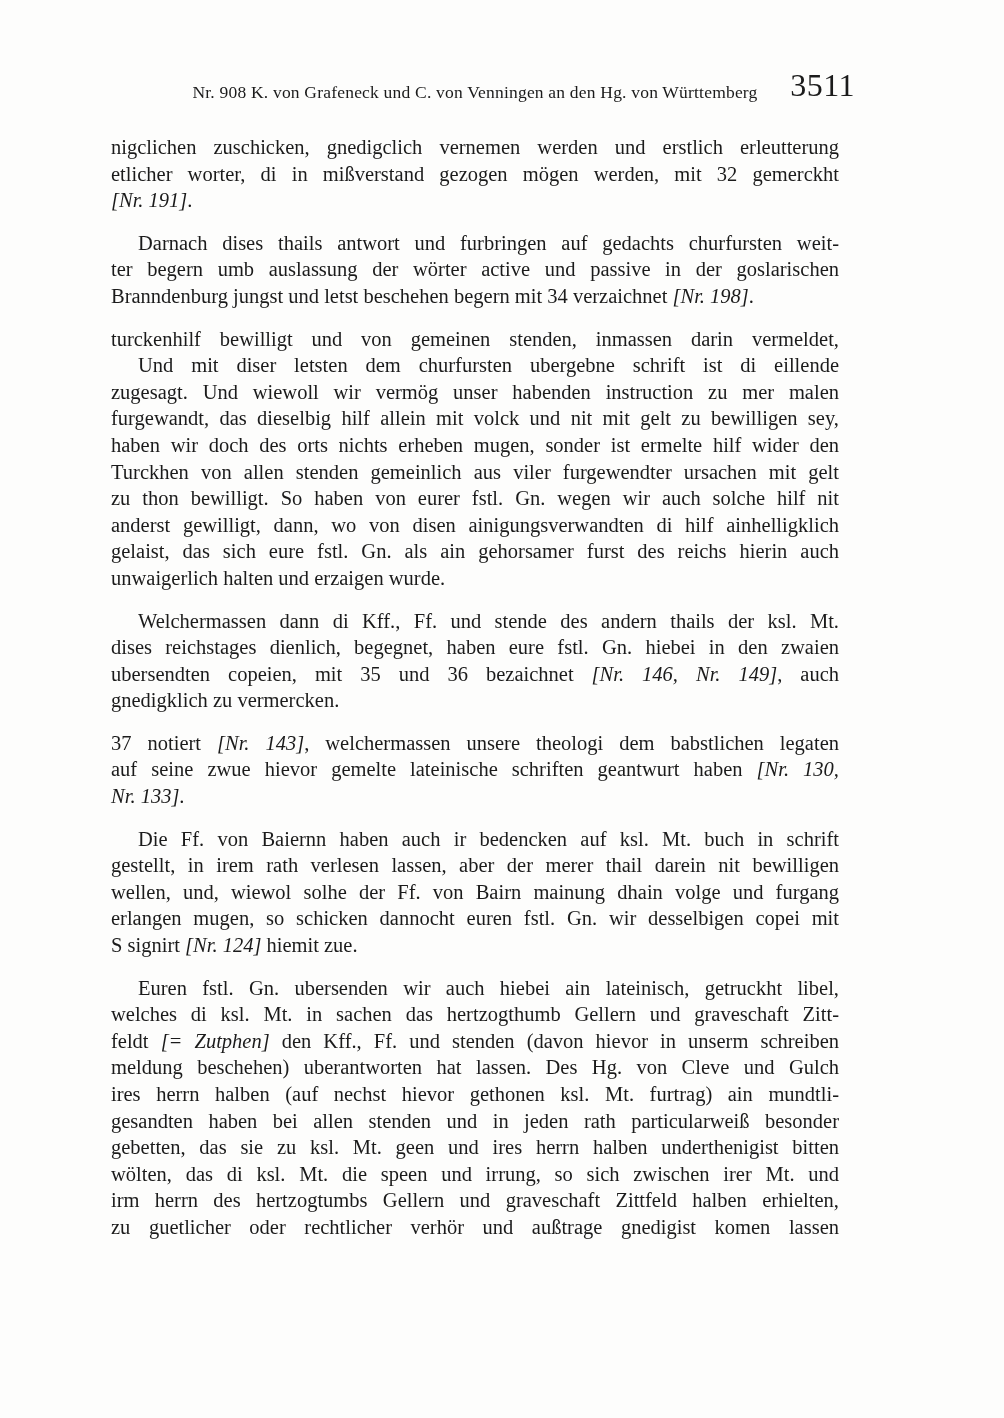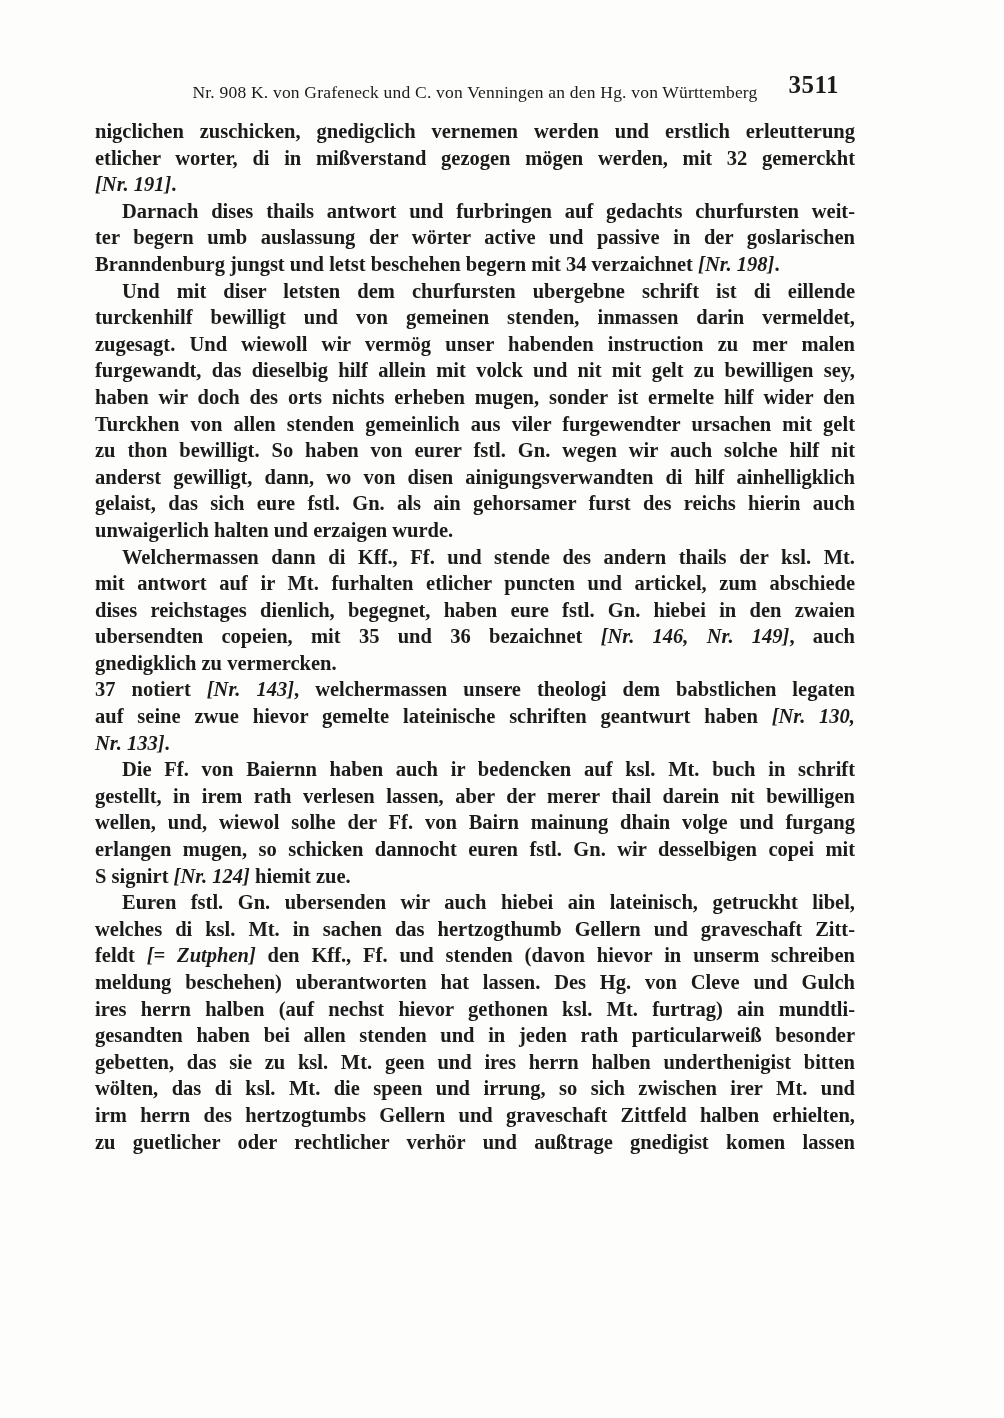--- a/index.html
+++ b/index.html
@@ -22,33 +22,32 @@
     left: 95px; top: 80px;
     width: 760px;
     text-align: center;
     font-size: 17.5px;
     line-height: 24px;
     white-space: nowrap;
   }
   .running-head { letter-spacing: 0.2px; }
   .page-number {
     position: absolute;
-    right: 16px; top: -7px;
-    font-size: 25px;
+    right: 0; top: -7px;
+    font-size: 32px;
     letter-spacing: 0.5px;
-    font-weight: bold;
   }
   .body-text {
     position: absolute;
     left: 95px; top: 118px;
     width: 760px;
     font-size: 20.5px;
     line-height: 26.6px;
   }
-  .paragraph { margin: 0; font-weight: bold; }
+  .paragraph { margin: 16px; }
   .line {
     text-align: justify;
     text-align-last: justify;
     -moz-text-align-last: justify;
   }
   .line.final {
     text-align-last: left;
     -moz-text-align-last: left;
   }
   .line.indent { text-indent: 27px; }
@@ -67,34 +66,33 @@
         <div class="line">nigclichen zuschicken, gnedigclich vernemen werden und erstlich erleutterung</div>
         <div class="line">etlicher worter, di in mißverstand gezogen mögen werden, mit 32 gemerckht</div>
         <div class="line final"><i>[Nr. 191]</i>.</div>
       </div>
       <div class="paragraph">
         <div class="line indent">Darnach dises thails antwort und furbringen auf gedachts churfursten weit-</div>
         <div class="line">ter begern umb auslassung der wörter active und passive in der goslarischen</div>
         <div class="line final">Branndenburg jungst und letst beschehen begern mit 34 verzaichnet <i>[Nr. 198]</i>.</div>
       </div>
       <div class="paragraph">
+        <div class="line">turckenhilf bewilligt und von gemeinen stenden, inmassen darin vermeldet,</div>
         <div class="line indent">Und mit diser letsten dem churfursten ubergebne schrift ist di eillende</div>
-        <div class="line">turckenhilf bewilligt und von gemeinen stenden, inmassen darin vermeldet,</div>
         <div class="line">zugesagt. Und wiewoll wir vermög unser habenden instruction zu mer malen</div>
         <div class="line">furgewandt, das dieselbig hilf allein mit volck und nit mit gelt zu bewilligen sey,</div>
         <div class="line">haben wir doch des orts nichts erheben mugen, sonder ist ermelte hilf wider den</div>
         <div class="line">Turckhen von allen stenden gemeinlich aus viler furgewendter ursachen mit gelt</div>
         <div class="line">zu thon bewilligt. So haben von eurer fstl. Gn. wegen wir auch solche hilf nit</div>
         <div class="line">anderst gewilligt, dann, wo von disen ainigungsverwandten di hilf ainhelligklich</div>
         <div class="line">gelaist, das sich eure fstl. Gn. als ain gehorsamer furst des reichs hierin auch</div>
         <div class="line final">unwaigerlich halten und erzaigen wurde.</div>
       </div>
       <div class="paragraph">
         <div class="line indent">Welchermassen dann di Kff., Ff. und stende des andern thails der ksl. Mt.</div>
-        <div class="line">mit antwort auf ir Mt. furhalten etlicher puncten und artickel, zum abschiede</div>
         <div class="line">dises reichstages dienlich, begegnet, haben eure fstl. Gn. hiebei in den zwaien</div>
         <div class="line">ubersendten copeien, mit 35 und 36 bezaichnet <i>[Nr. 146, Nr. 149]</i>, auch</div>
         <div class="line final">gnedigklich zu vermercken.</div>
       </div>
       <div class="paragraph">
         <div class="line">37 notiert <i>[Nr. 143]</i>, welchermassen unsere theologi dem babstlichen legaten</div>
         <div class="line">auf seine zwue hievor gemelte lateinische schriften geantwurt haben <i>[Nr. 130,</i></div>
         <div class="line final"><i>Nr. 133]</i>.</div>
       </div>
       <div class="paragraph">

